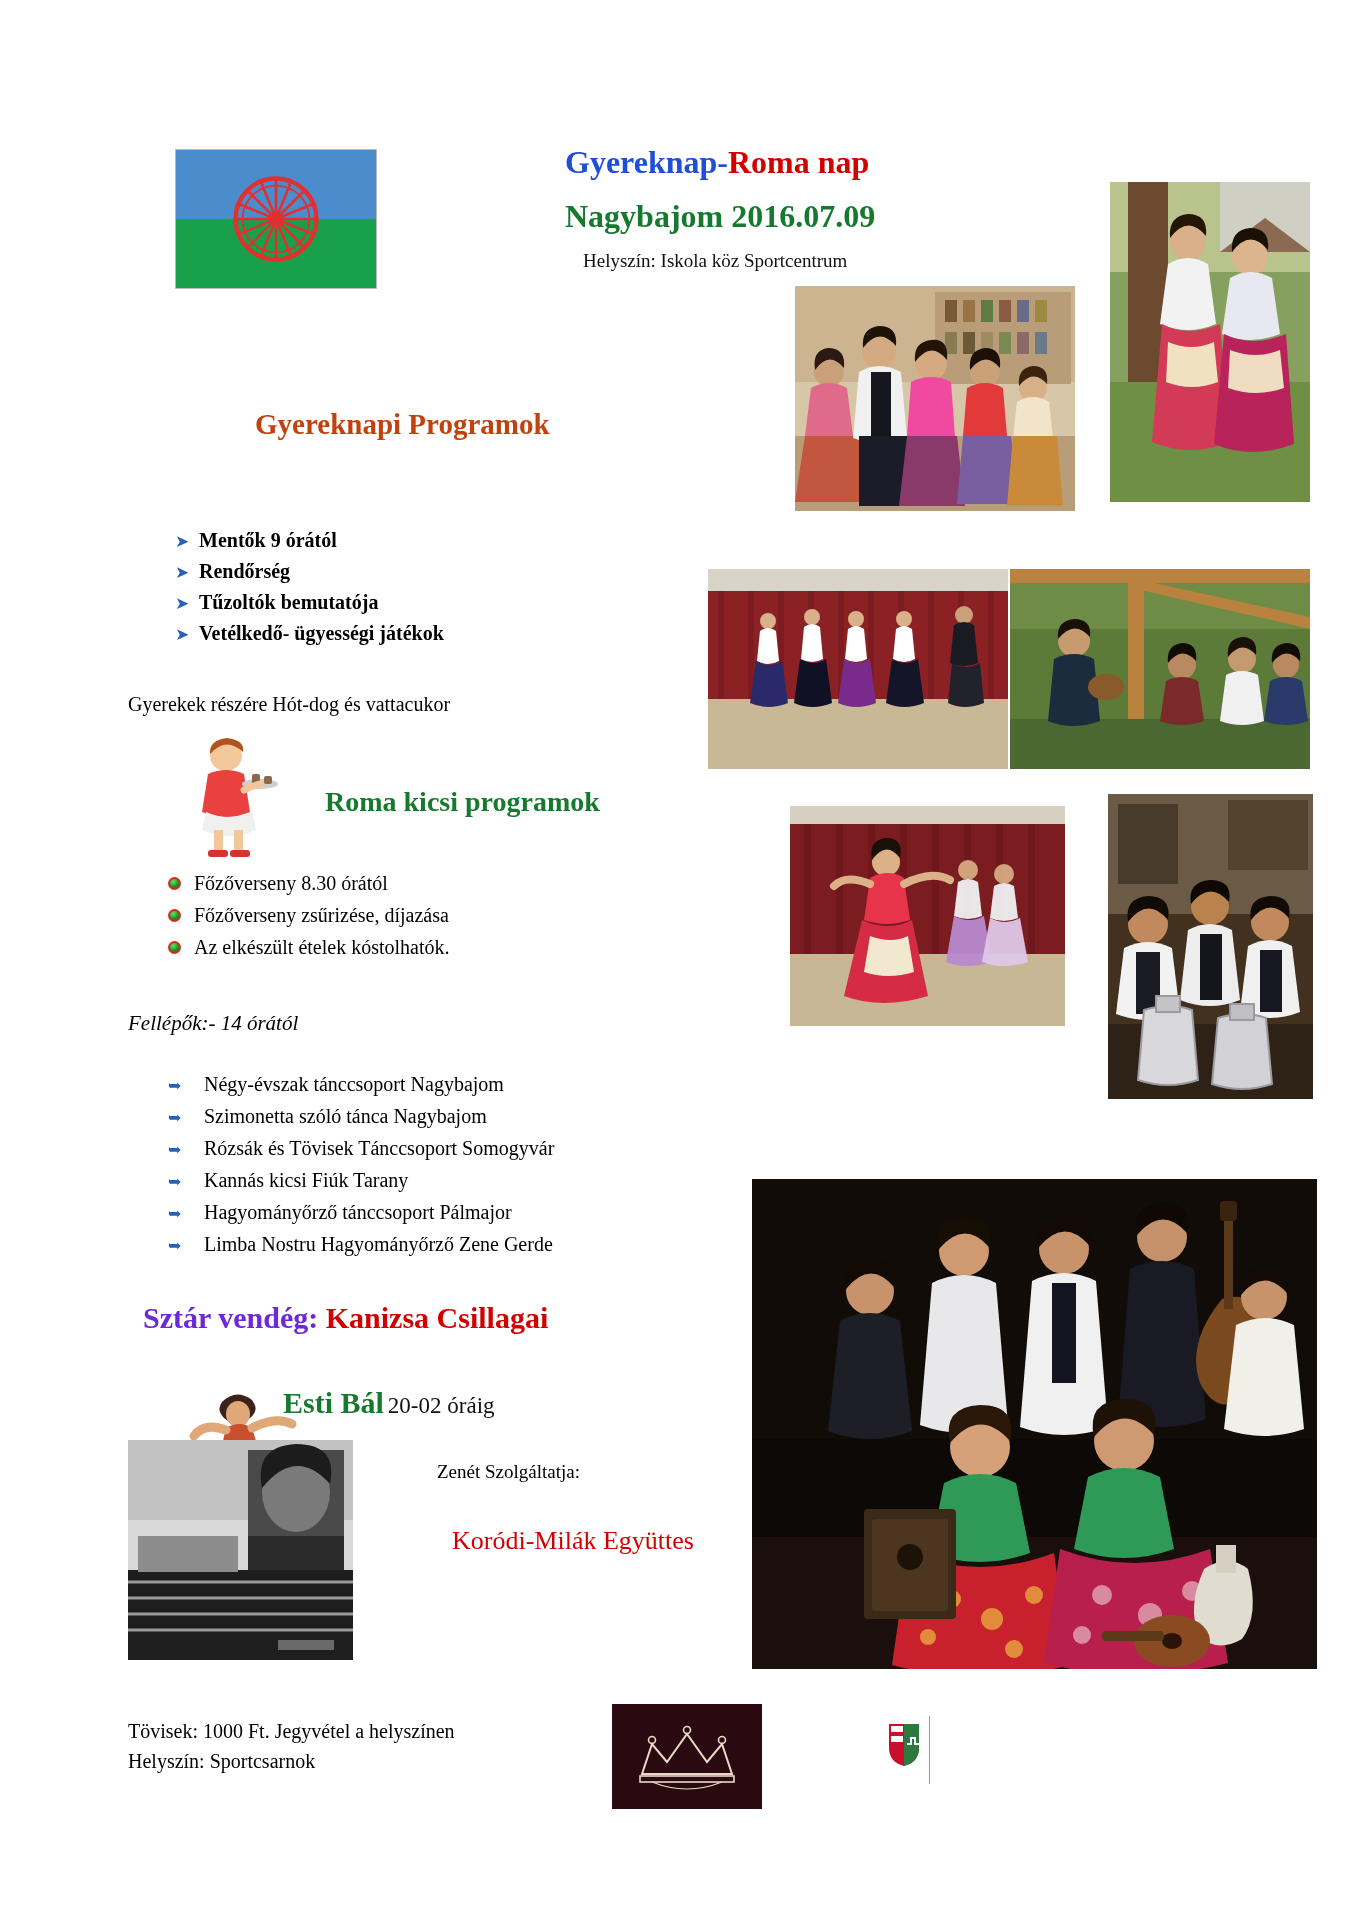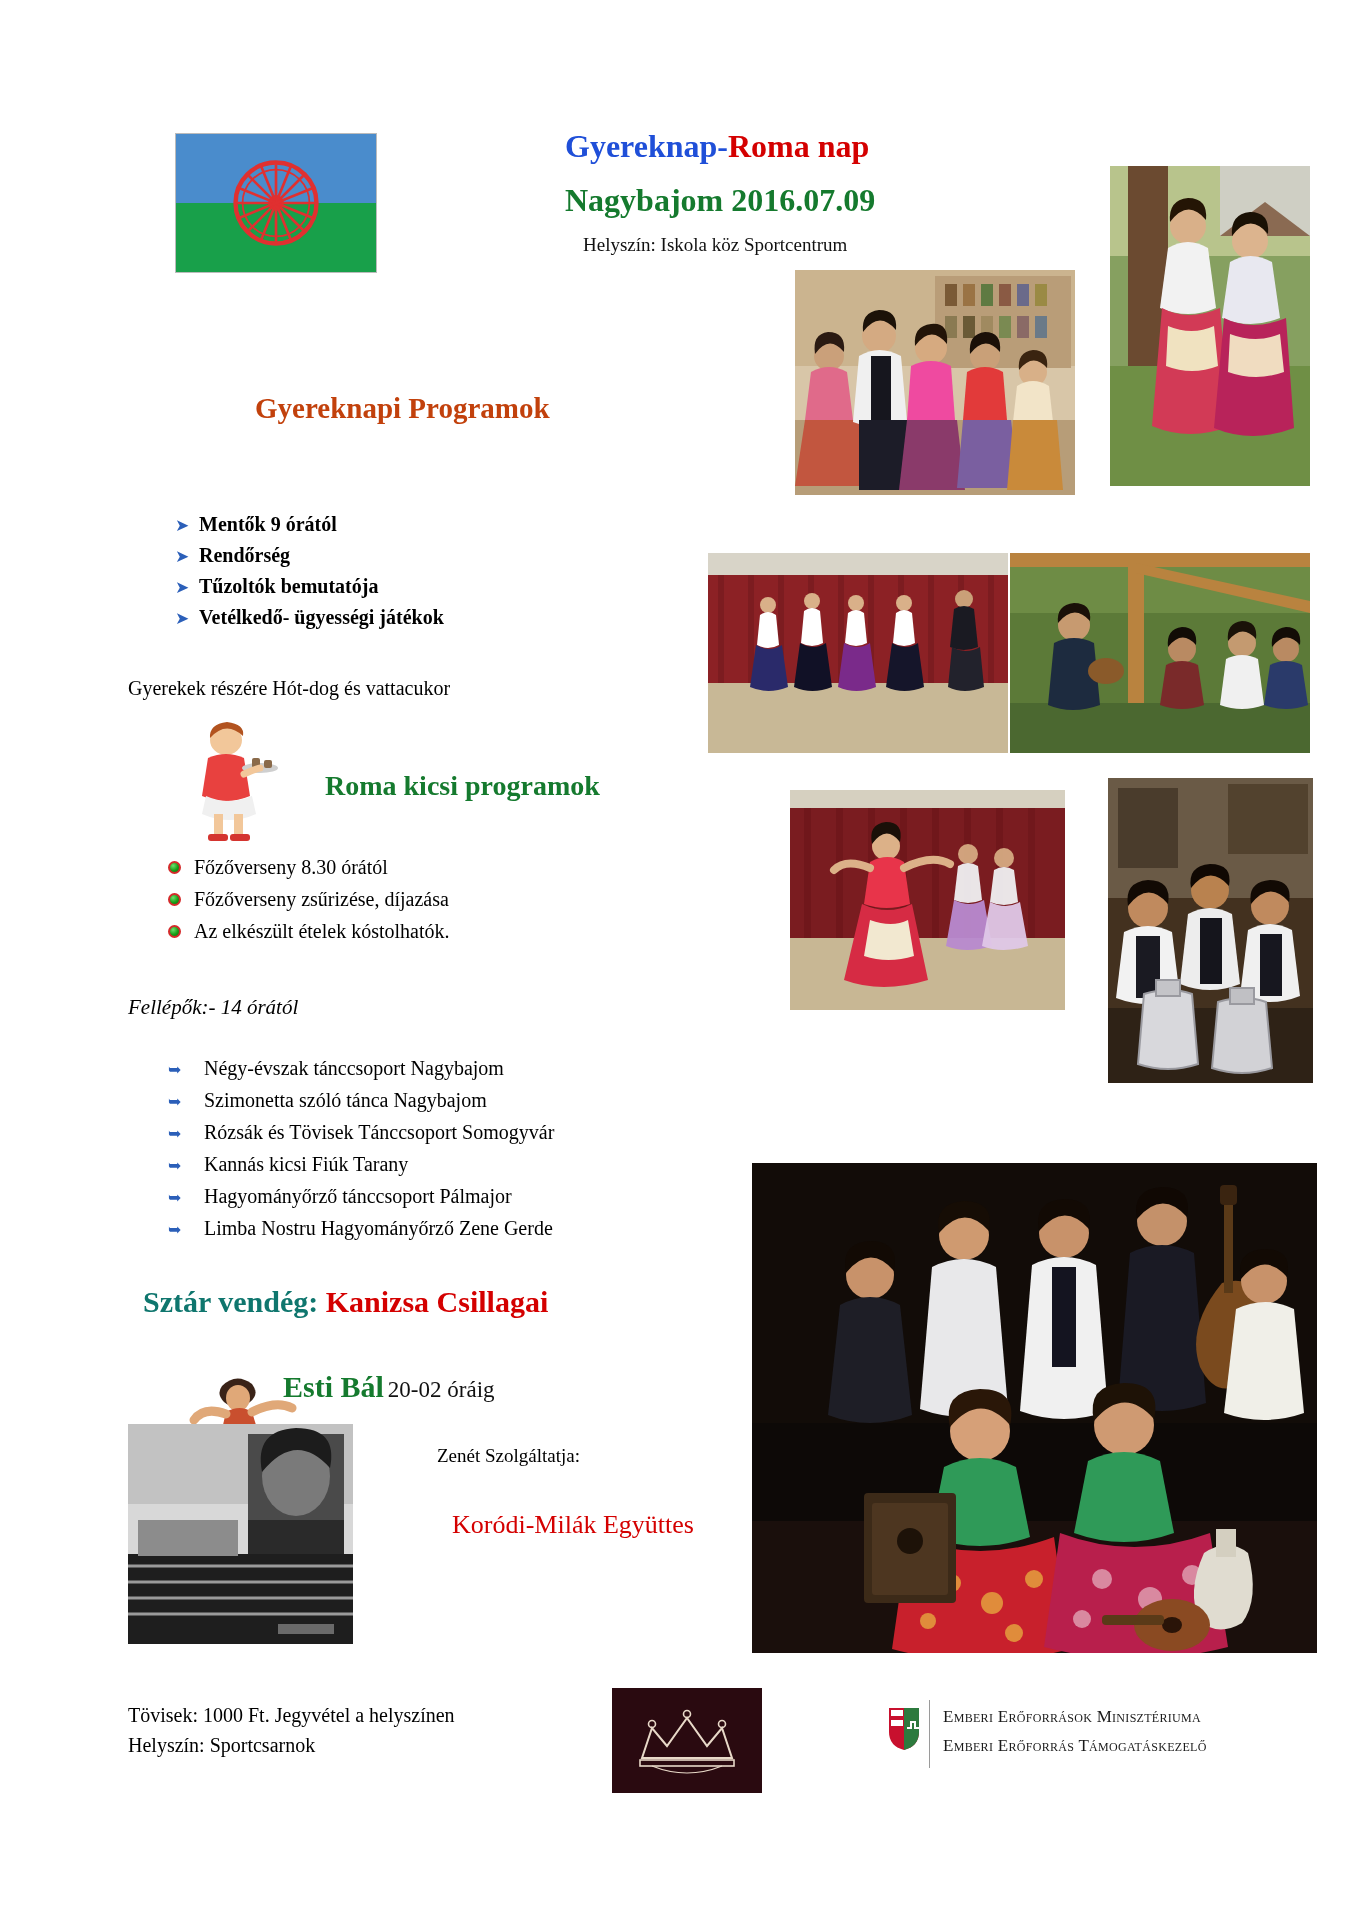--- a/index.html
+++ b/index.html
@@ -11,21 +11,21 @@
     width: 1356px;
     height: 1920px;
     position: relative;
     font-family: "Liberation Serif", serif;
     color: #000000;
     overflow: hidden;
   }
 
   .poster {
     position: absolute;
-    left: 0; top: 0;
+    left: 0; top: 16px;
     width: 1356px;
     height: 1456px;
   }
 
   
   .flag {
     position: absolute;
     left: 175px;
     top: 133px;
     width: 200px;
@@ -194,21 +194,21 @@
 
   
   .star-guest {
     position: absolute;
     left: 143px;
     top: 1285px;
     font-size: 30px;
     font-weight: bold;
     white-space: nowrap;
   }
-  .star-guest .lbl { color: #0f766e; }
+  .star-guest .lbl { color: #6d28d9; }
   .star-guest .name { color: #d40000; }
 
   .esti-bal {
     position: absolute;
     left: 283px;
     top: 1370px;
     white-space: nowrap;
   }
   .esti-bal .big {
     font-size: 30px;
@@ -479,24 +479,20 @@
 
   <div class="ministry">
     <svg class="crest" viewBox="0 0 34 46">
       <path d="M2 2 h30 v24 q0 14 -15 18 Q2 40 2 26 Z" fill="#c8102e"></path>
       <path d="M17 2 h15 v24 q0 14 -15 18 Z" fill="#2d7a3e"></path>
       <path d="M4 4 h12 v6 h-12 z" fill="#ffffff"></path>
       <path d="M4 14 h12 v6 h-12 z" fill="#ffffff"></path>
       <path d="M20 22 h4 v-6 h4 v6 h4" stroke="#ffffff" stroke-width="2" fill="none"></path>
     </svg>
     <div class="sep"></div>
-    <div class="txt">
-      <div>Emberi Erőforrások Minisztériuma</div>
-      <div>Emberi Erőforrás Támogatáskezelő</div>
-    </div>
   </div>
 
   <div class="photo ph1">
     <svg viewBox="0 0 280 225" width="280" height="225">
       <rect width="280" height="225" fill="#d8c6a8"></rect>
       <rect x="0" y="0" width="280" height="96" fill="#cbb48f"></rect>
       <rect x="140" y="6" width="136" height="92" fill="#b99d78"></rect>
       <g>
         <rect x="150" y="14" width="12" height="22" fill="#7a5a36"></rect>
         <rect x="168" y="14" width="12" height="22" fill="#9a7344"></rect>

